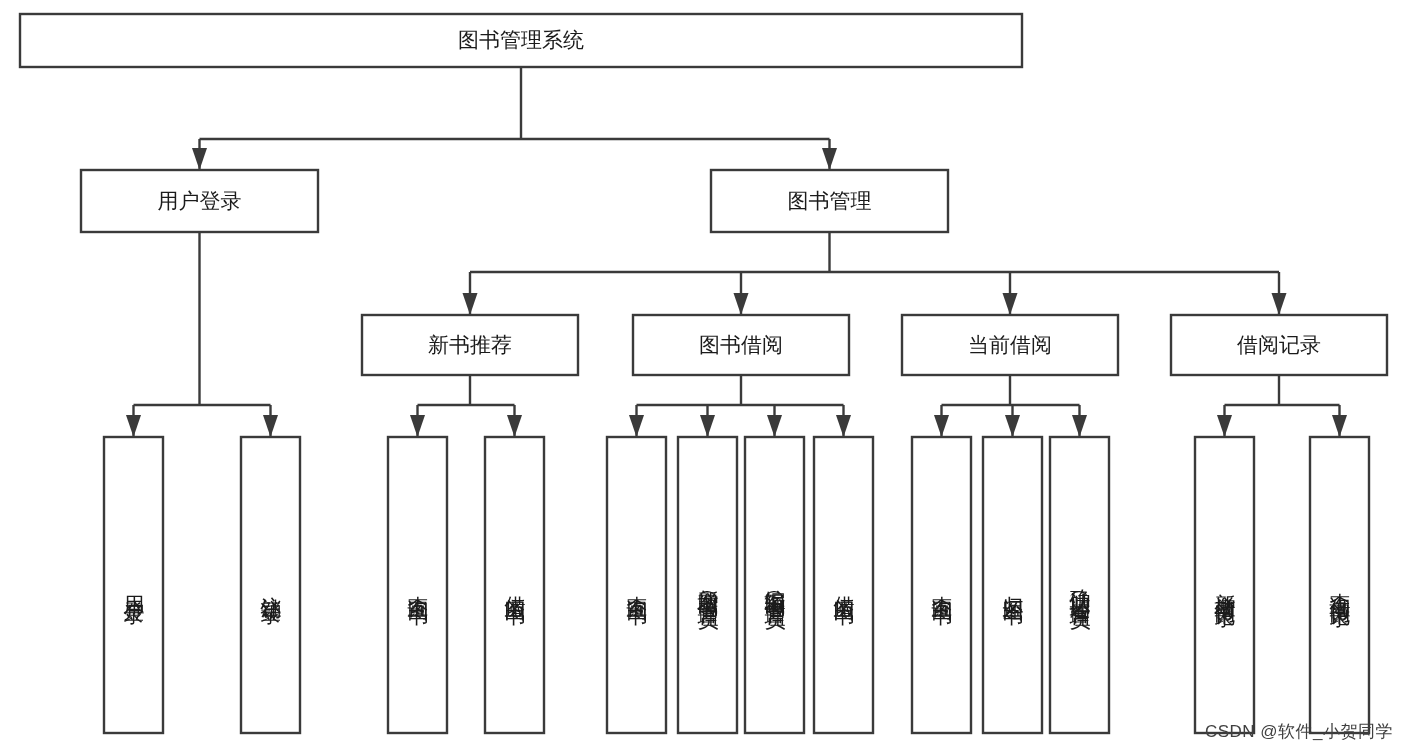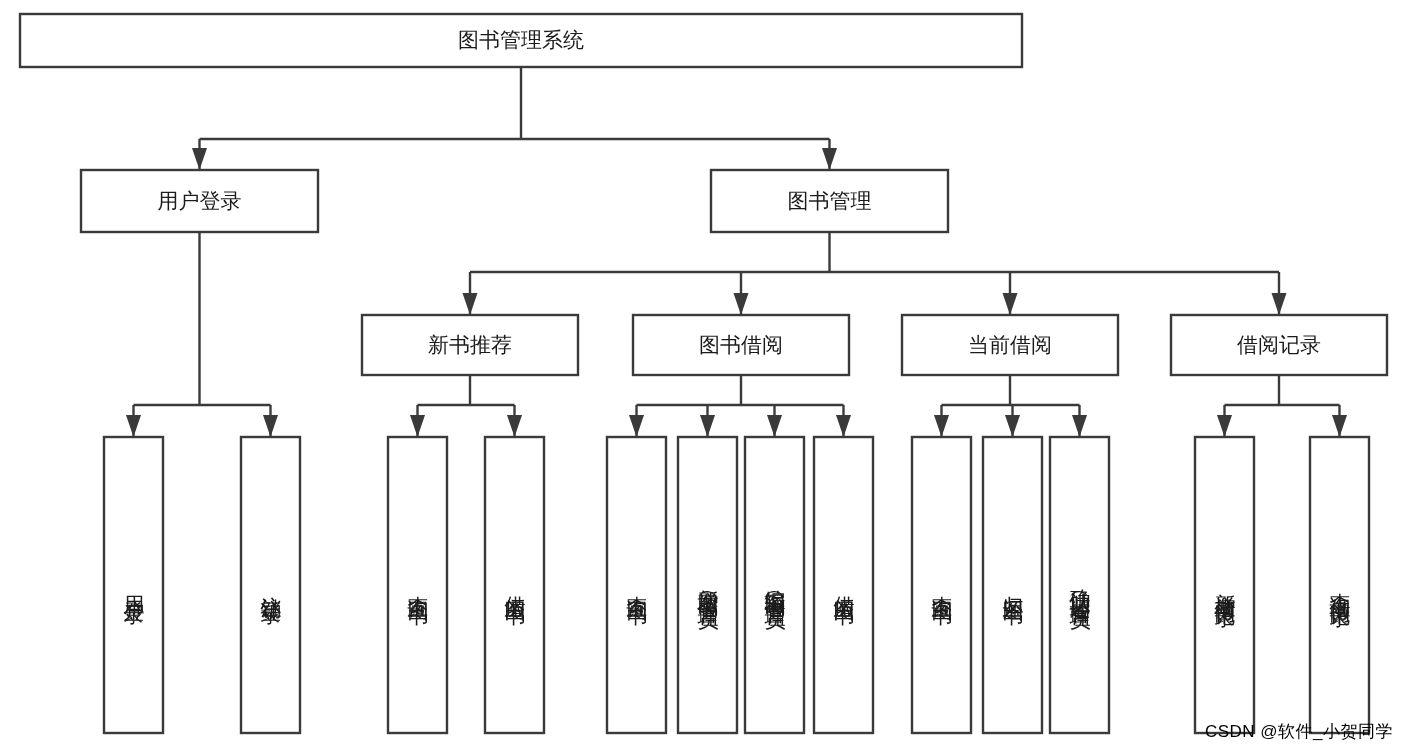--- a/index.html
+++ b/index.html
@@ -61,21 +61,21 @@
     color: #1b1b1b;
     white-space: nowrap;
     pointer-events: none;
   }
   .watermark {
     position: absolute;
     right: 12px;
     bottom: 4px;
     font-family: "Liberation Sans", "DejaVu Sans", sans-serif;
     font-size: 17px;
-    color: #000000;
+    color: #404040;
     letter-spacing: 0.5px;
     white-space: nowrap;
   }
 </style>
 </head>
 <body>
 
 <div id="diagram-root">
   <svg class="canvas" id="svg-canvas" viewBox="0 0 1405 747">
     <g id="edges-layer">

